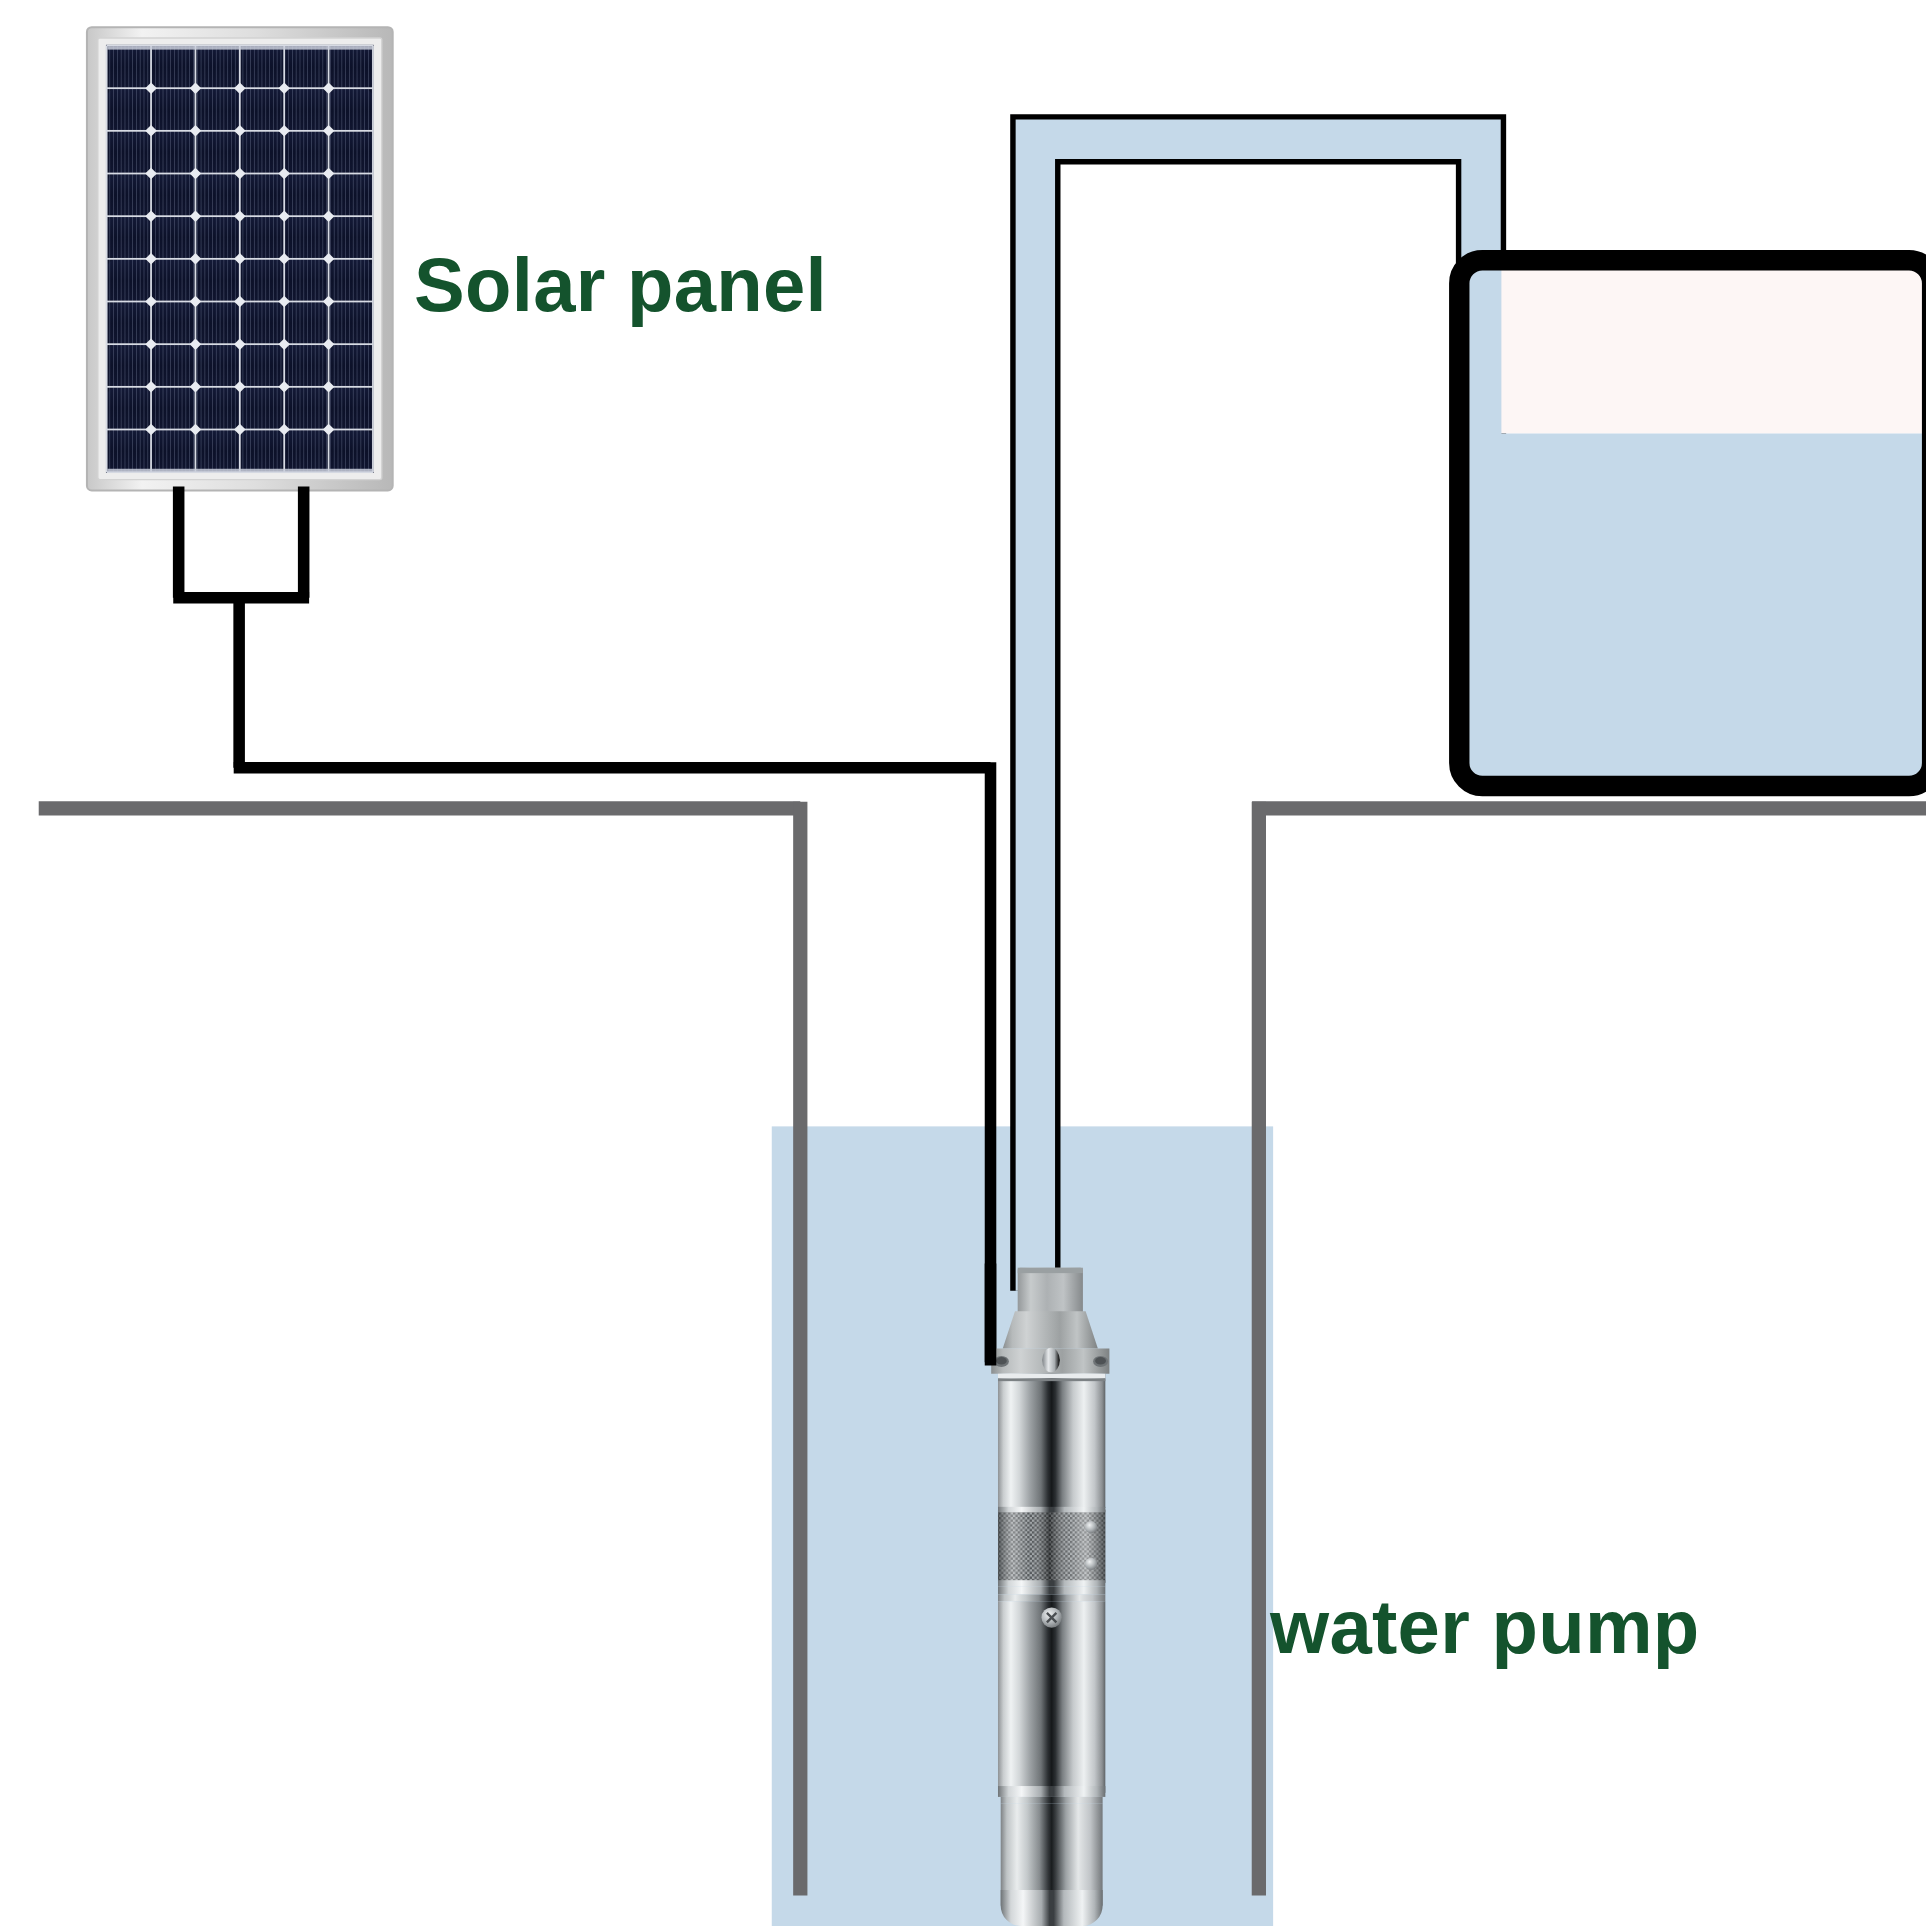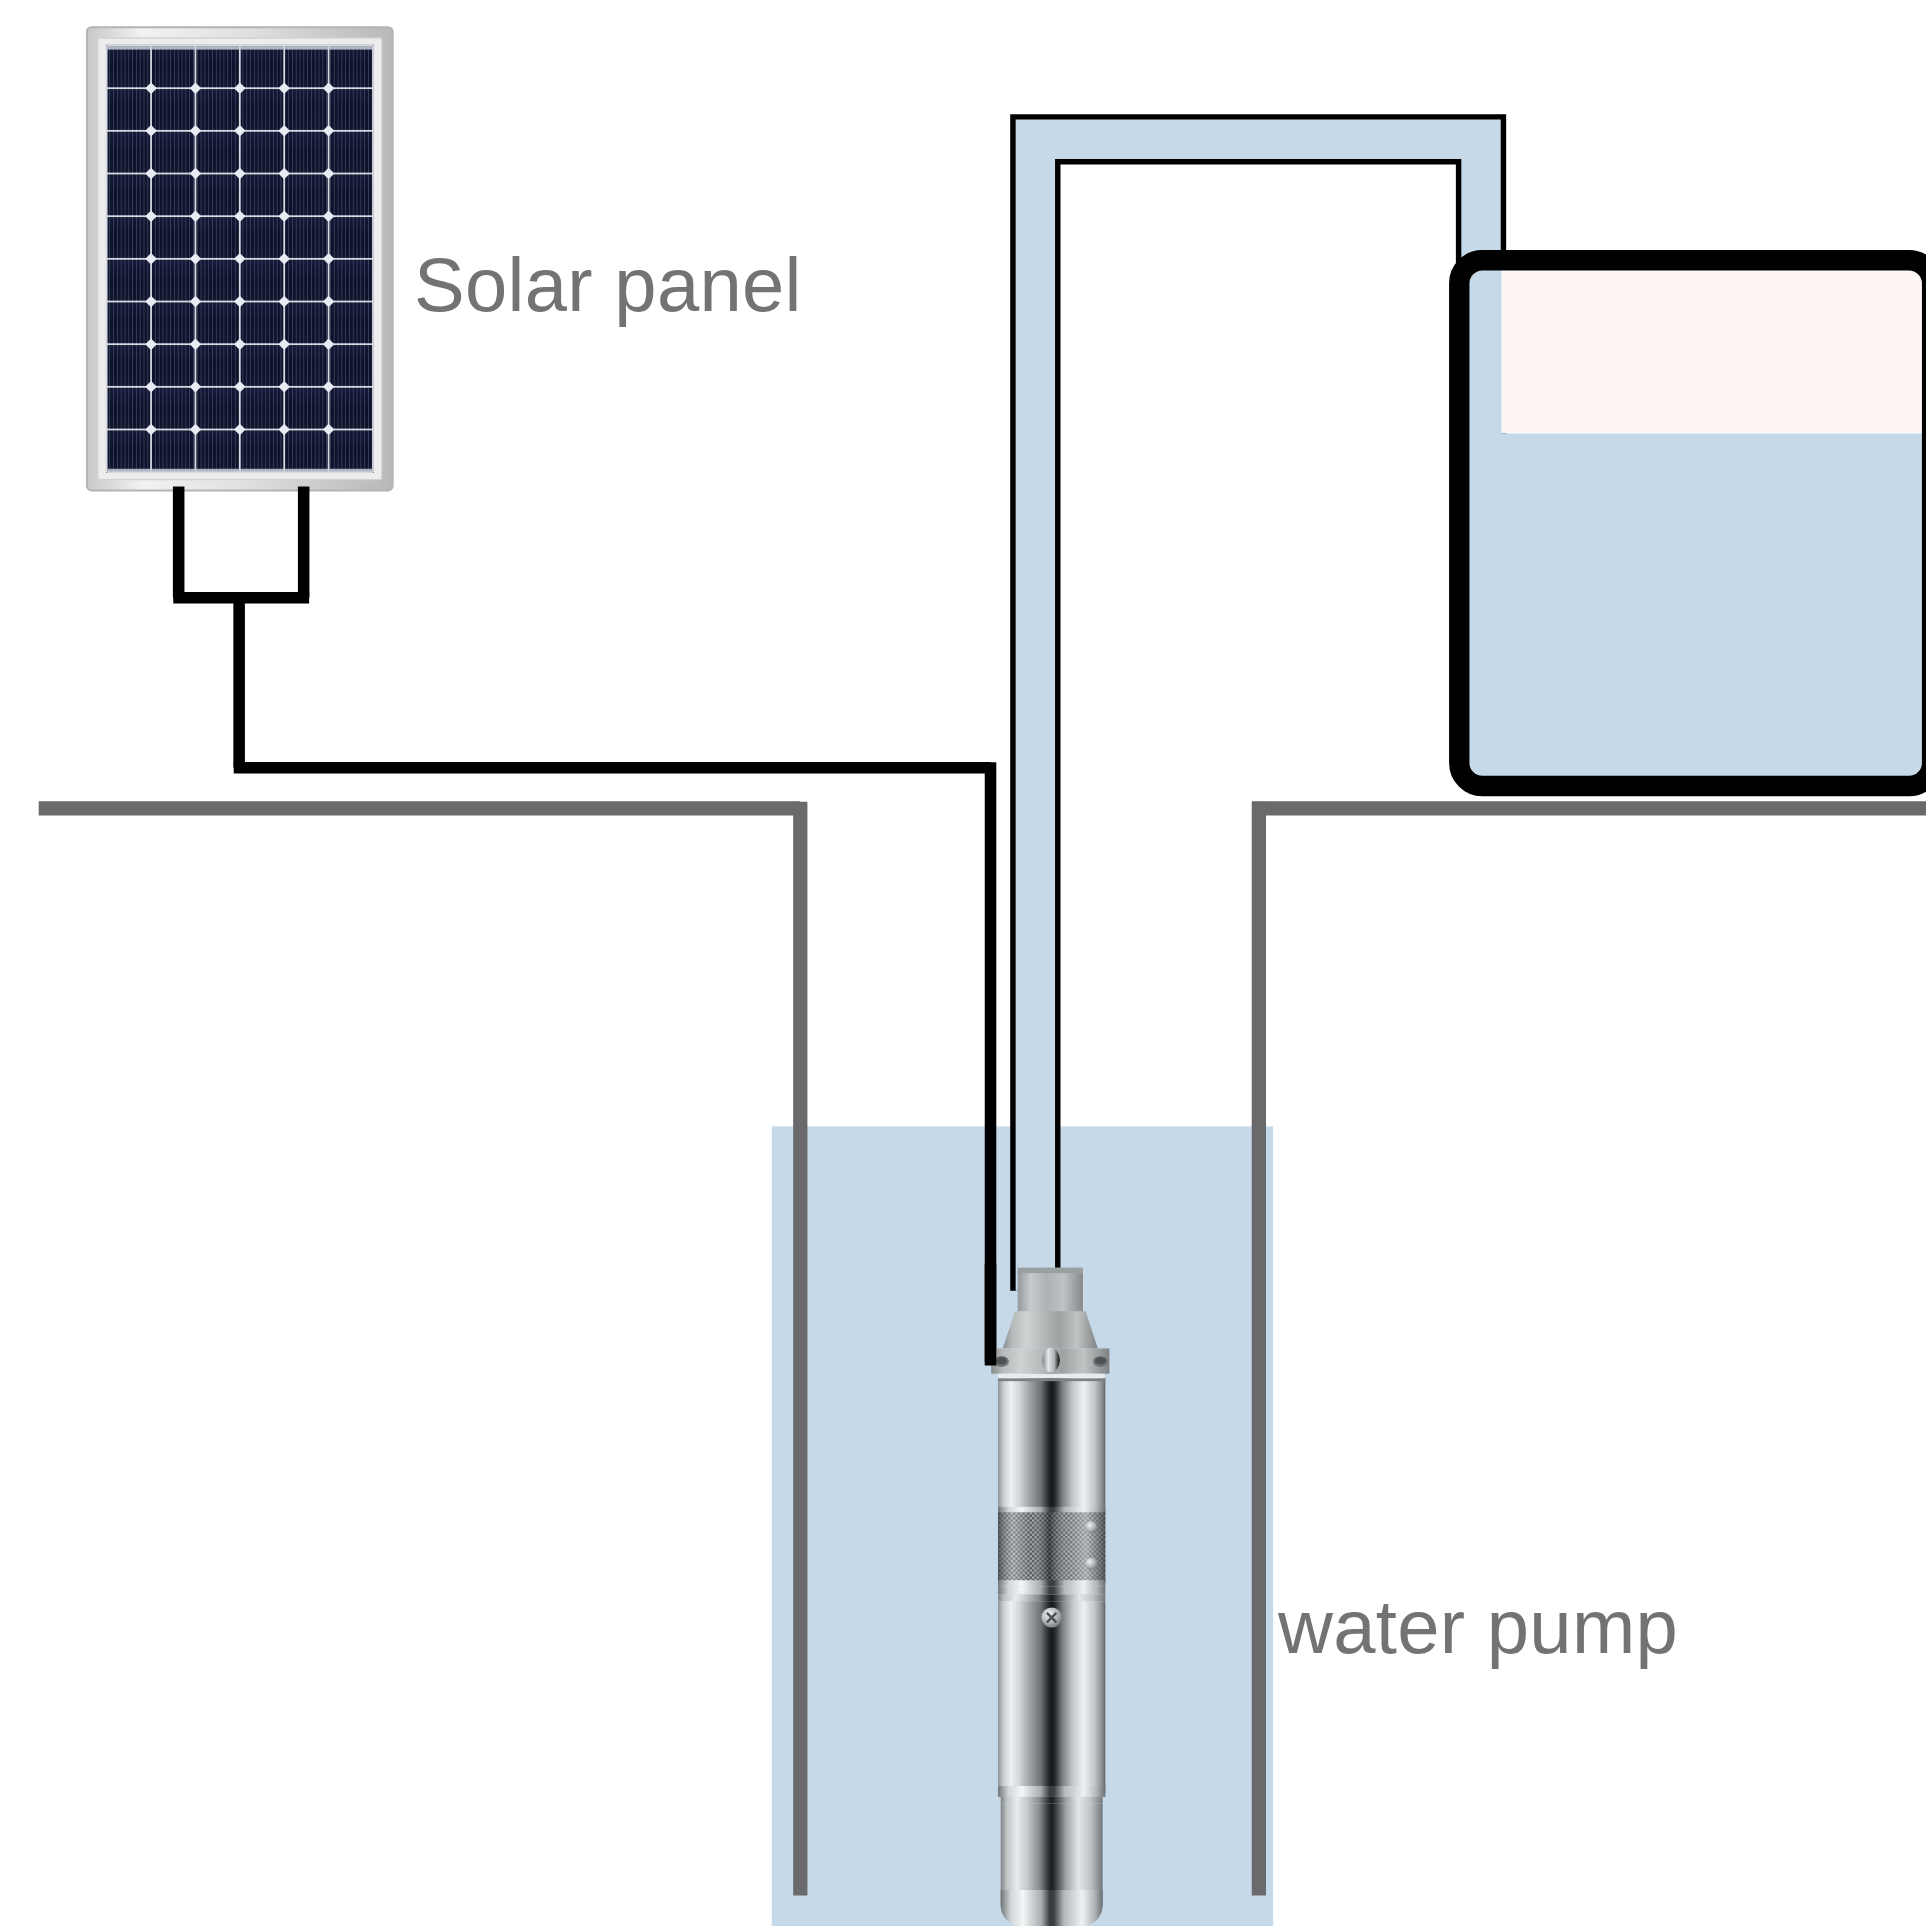--- a/index.html
+++ b/index.html
@@ -1,23 +1,23 @@
 <!DOCTYPE html>
 <html style="font-size:11px"><head>
 <meta charset="utf-8">
 <style>
   html,body{margin:0;padding:0;background:#fff;}
   body{width:1926px;height:1926px;overflow:hidden;
        font-family:"Liberation Sans","DejaVu Sans",sans-serif;}
   #stage{position:relative;width:1926px;height:1926px;background:#ffffff;}
   #stage svg{position:absolute;left:0;top:0;}
-  .lbl{position:absolute;color:#737373;white-space:nowrap;font-weight:400;}
+  .lbl{position:absolute;color:#14532d;white-space:nowrap;font-weight:700;}
   #label-solar-panel{left:414px;top:241px;font-size:76px;letter-spacing:0.3px;}
   #label-tank{left:1600px;top:476px;font-size:73px;letter-spacing:0.7px;}
-  #label-water-pump{left:1270px;top:1583px;font-size:76px;letter-spacing:0.3px;margin-left:8px;}
+  #label-water-pump{left:1270px;top:1583px;font-size:76px;letter-spacing:0.3px;}
 </style>
 </head>
 <body>
 
 <div id="stage">
 
 <svg width="1926" height="1926" viewBox="0 0 2835 2835">
   <defs>
 
     <linearGradient id="gFrame" x1="0" y1="0" x2="1" y2="0">

